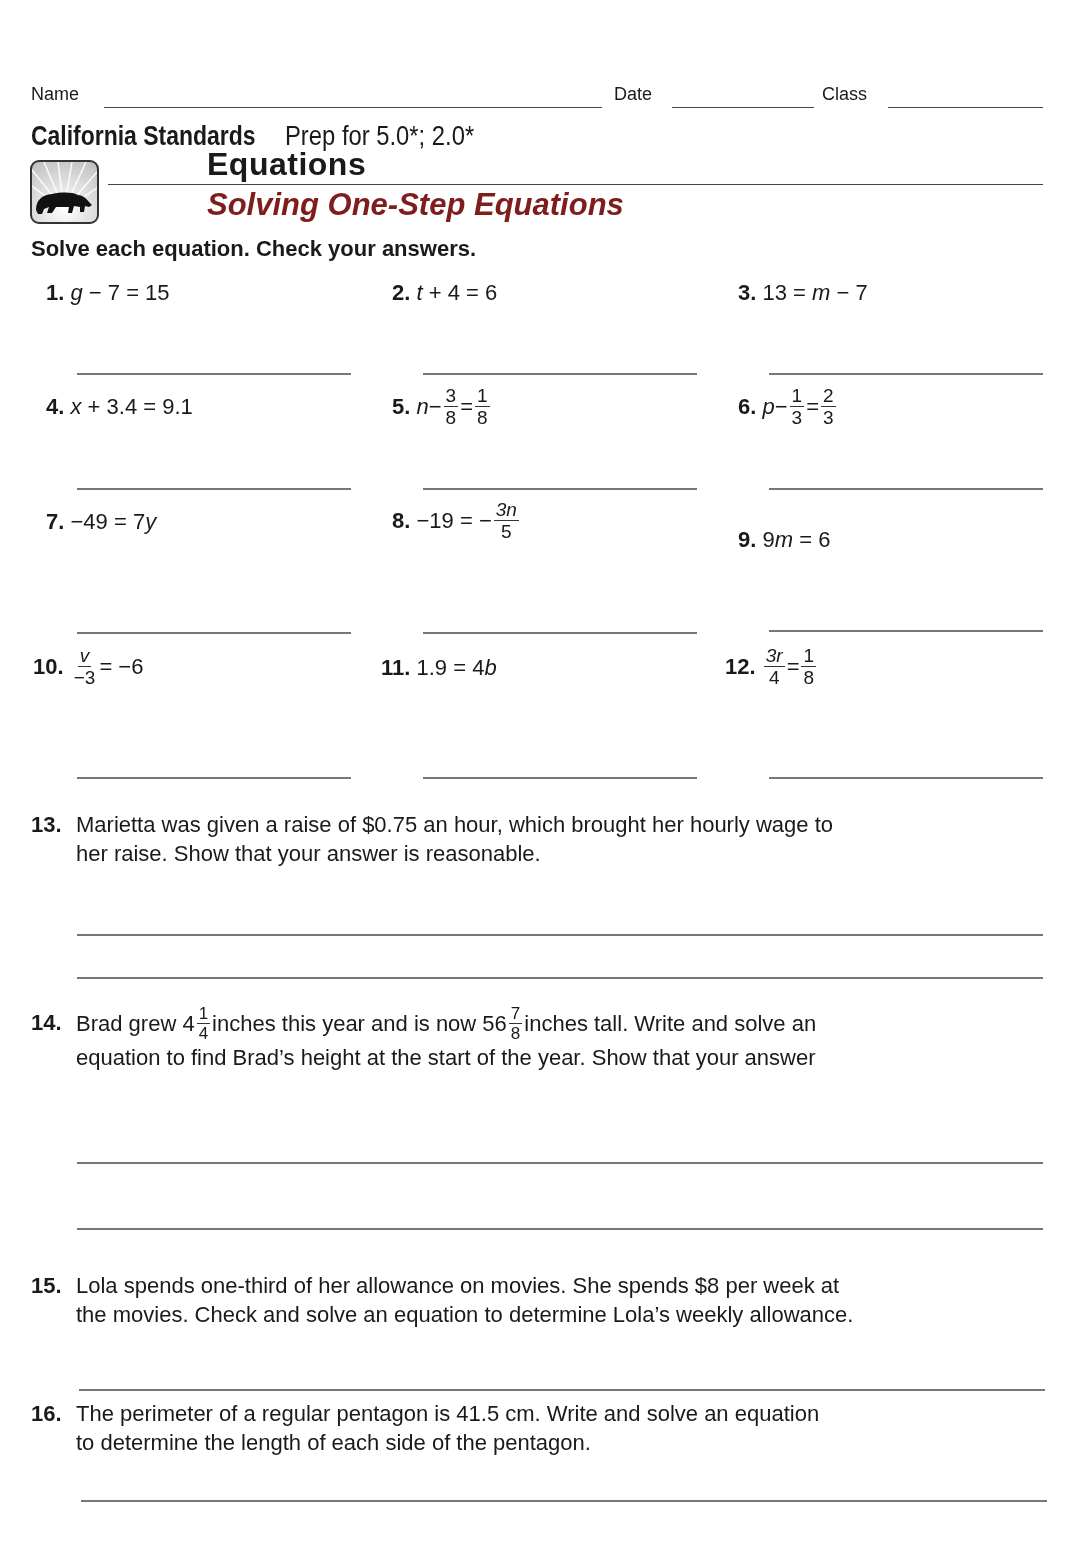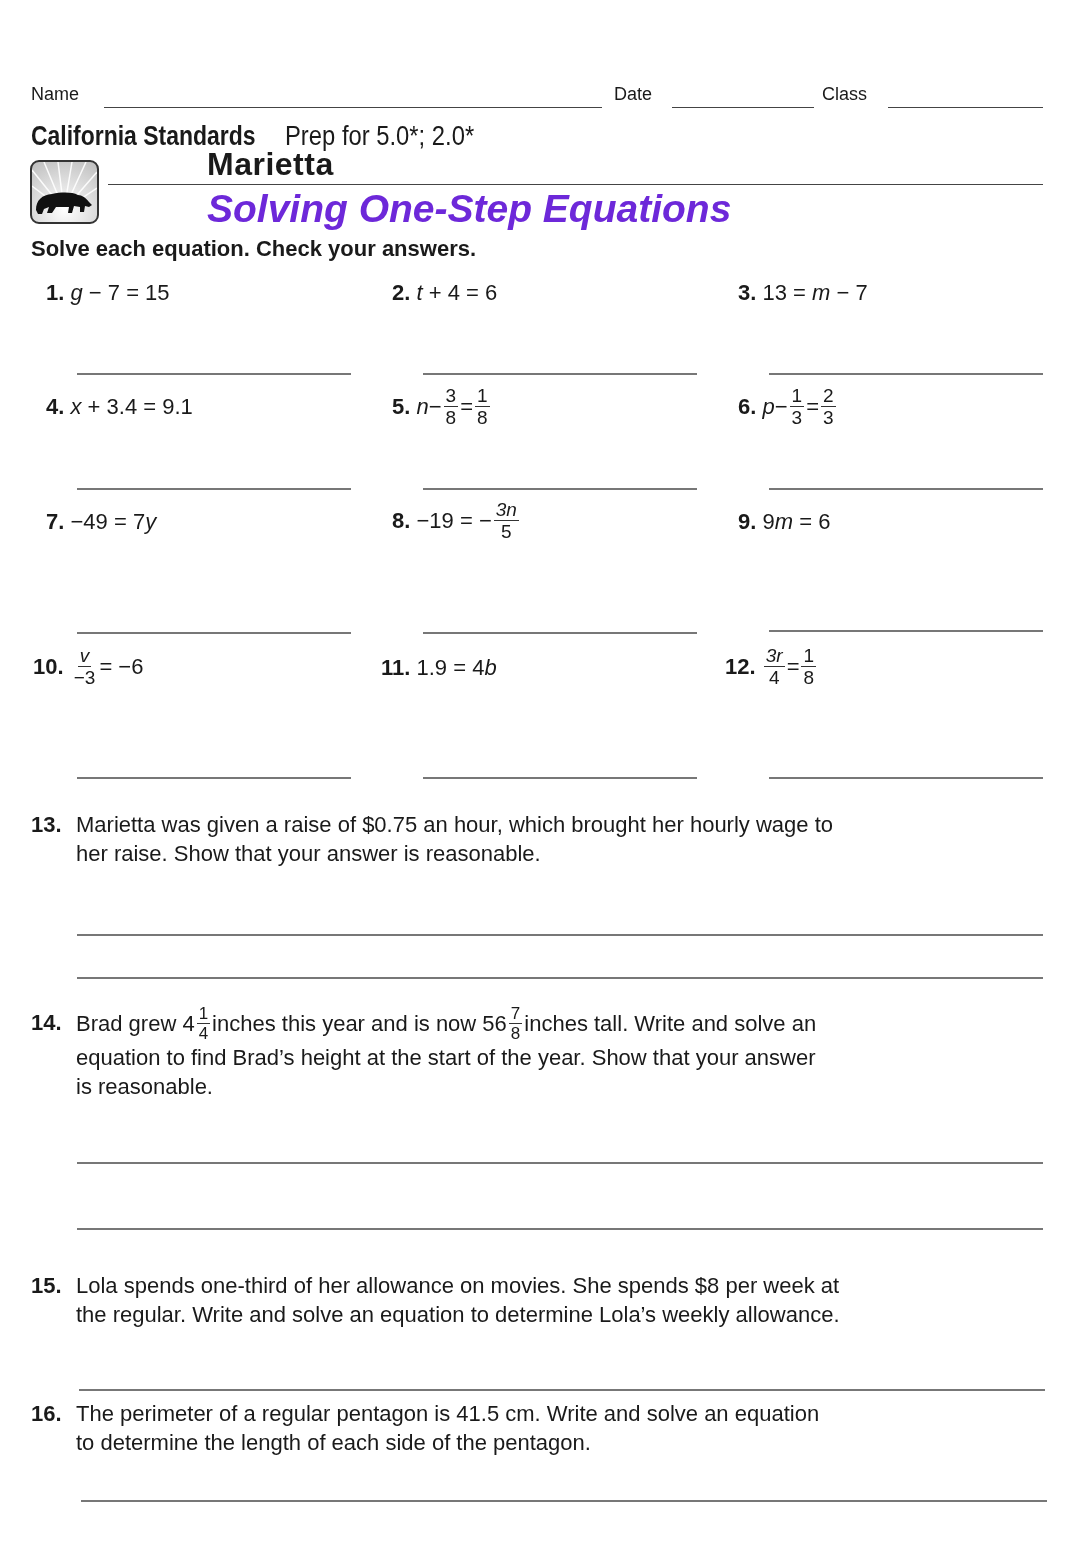--- a/index.html
+++ b/index.html
@@ -5,21 +5,21 @@
   html, body { margin: 0; padding: 0; background: #ffffff; }
   body { width: 1080px; height: 1562px; position: relative; overflow: hidden;
          font-family: "Liberation Sans", sans-serif; color: #1a1a1a; }
   .hdr-lbl { position: absolute; top: 84px; font-size: 18px; }
   .hline { position: absolute; height: 0; border-top: 1.5px solid #444; }
   .ansline { position: absolute; height: 0; border-top: 2px solid #777; }
   .std { position: absolute; top: 120px; left: 31px; font-size: 28px; }
   .std b { font-weight: bold; transform: scaleX(0.82); display: inline-block; transform-origin: left; margin-right: -28px; }
   .std .reg { display: inline-block; transform: scaleX(0.85); transform-origin: left; }
   .title-practice { position: absolute; top: 146px; left: 207px; font-size: 32px; font-weight: bold; letter-spacing: 0.5px; }
-  .title-sub { position: absolute; top: 187px; left: 207px; font-size: 39px; font-style: italic; font-weight: bold; color: #6d28d9; }
+  .title-sub { position: absolute; top: 187px; left: 207px; font-size: 31px; font-style: italic; font-weight: bold; color: #7f1d1d; }
   .instr { position: absolute; top: 236px; left: 31px; font-size: 22px; font-weight: bold; }
   .logo { position: absolute; top: 160px; left: 30px; width: 65px; height: 60px; border: 2px solid #333;
           border-radius: 9px; background: radial-gradient(circle at 50% 80%, #ffffff 0%, #e8e8e8 35%, #bdbdbd 100%); overflow: hidden; }
   .prob { position: absolute; font-size: 22px; white-space: nowrap; }
   .num { font-weight: bold; display: inline-block; }
   .eq { display: inline-block; vertical-align: middle; }
   .frac { display: inline-flex; flex-direction: column; align-items: center; vertical-align: middle; font-size: 19px; line-height: 1; margin: 0 2px; }
   .frac .n { border-bottom: 1.5px solid #333; padding: 0 2px 1px; }
   .frac .d { padding: 1px 2px 0; }
   .frac.small { font-size: 17px; }
@@ -52,21 +52,21 @@
         <line x1="32" y1="48" x2="40" y2="0"></line>
       <line x1="32" y1="48" x2="54" y2="0"></line>
         <line x1="32" y1="48" x2="65" y2="10"></line>
       <line x1="32" y1="48" x2="65" y2="26"></line>
         <line x1="32" y1="48" x2="0" y2="24"></line>
     </g>
     <path d="M4 48 C4 38 10 33 20 32 C30 30 40 30 46 33 C50 33 54 36 57 40 L60 43 L57 45 L53 44 L52 50 L48 50 L48 45 L42 44 L40 51 L36 51 L37 45 L24 45 L20 51 L15 51 L17 45 L12 47 L10 52 L6 52 Z" fill="#111"></path>
   </svg>
 </div>
 
-<div class="title-practice">Marietta</div>
+<div class="title-practice">Equations</div>
 <div class="hline" style="left:108px; width:935px; top:184px"></div>
 <div class="title-sub">Solving One-Step Equations</div>
 
 <div class="instr">Solve each equation. Check your answers.</div>
 
 <div class="prob" style="left:46px; top:280px">
   <span class="num">1.</span>
   <i>g</i><span> − 7 = 15</span>
 </div>
 <div class="prob" style="left:392px; top:280px">
@@ -113,21 +113,21 @@
   <span class="num">7.</span>
   <span>−49 = 7</span><i>y</i>
 </div>
 <div class="prob" style="left:392px; top:500px">
   <span class="num eq">8.</span>
   <span class="eq">−19 = −</span><span class="frac">
       <i class="n">3n</i>
       <span class="d">5</span>
     </span>
 </div>
-<div class="prob" style="left:738px; top:509px">
+<div class="prob" style="left:738px; top:527px">
   <span class="num">9.</span>
   <span>9</span><i>m</i><span> = 6</span>
 </div>
 <div class="ansline" style="left:77px; width:274px; top:632px"></div>
 <div class="ansline" style="left:423px; width:274px; top:632px"></div>
 <div class="ansline" style="left:769px; width:274px; top:630px"></div>
 
 <div class="prob" style="left:33px; top:646px">
   <span class="num eq">10.</span>
   <span class="frac">
@@ -169,31 +169,30 @@
     <div style="height:38px">
       <span class="eq">Brad grew 4</span><span class="frac small">
           <span class="n">1</span>
           <span class="d">4</span>
         </span><span class="eq"> inches this year and is now 56</span><span class="frac small">
           <span class="n">7</span>
           <span class="d">8</span>
         </span><span class="eq"> inches tall. Write and solve an</span>
     </div>
     <div>equation to find Brad’s height at the start of the year. Show that your answer</div>
-    <div>is reasonable.</div>
   </div>
 </div>
 <div class="ansline" style="left:77px; width:966px; top:1162px"></div>
 <div class="ansline" style="left:77px; width:966px; top:1228px"></div>
 
 <div class="word" style="top:1271px">
   <span class="num">15.</span>
   <div class="txt">
     <div>Lola spends one-third of her allowance on movies. She spends $8 per week at</div>
-    <div>the regular. Write and solve an equation to determine Lola’s weekly allowance.</div>
+    <div>the movies. Check and solve an equation to determine Lola’s weekly allowance.</div>
   </div>
 </div>
 <div class="ansline" style="left:79px; width:966px; top:1389px"></div>
 
 <div class="word" style="top:1399px">
   <span class="num">16.</span>
   <div class="txt">
     <div>The perimeter of a regular pentagon is 41.5 cm. Write and solve an equation</div>
     <div>to determine the length of each side of the pentagon.</div>
   </div>

